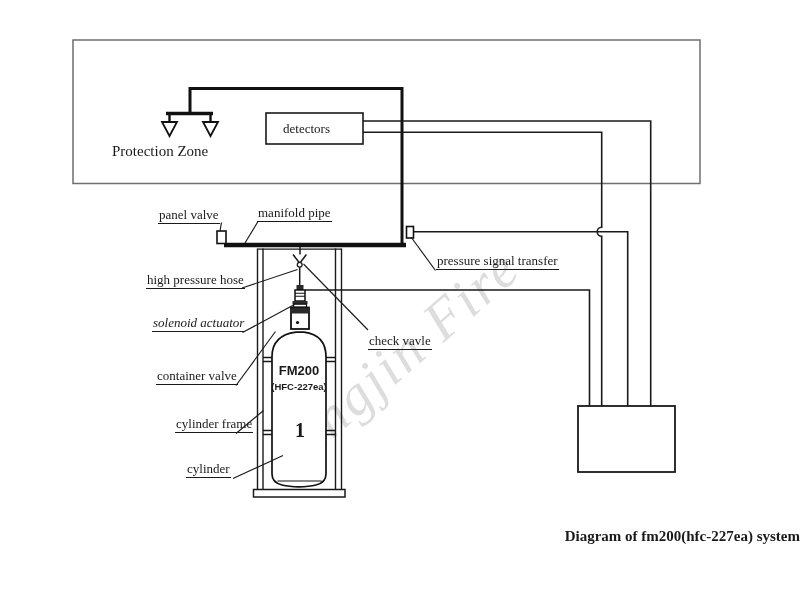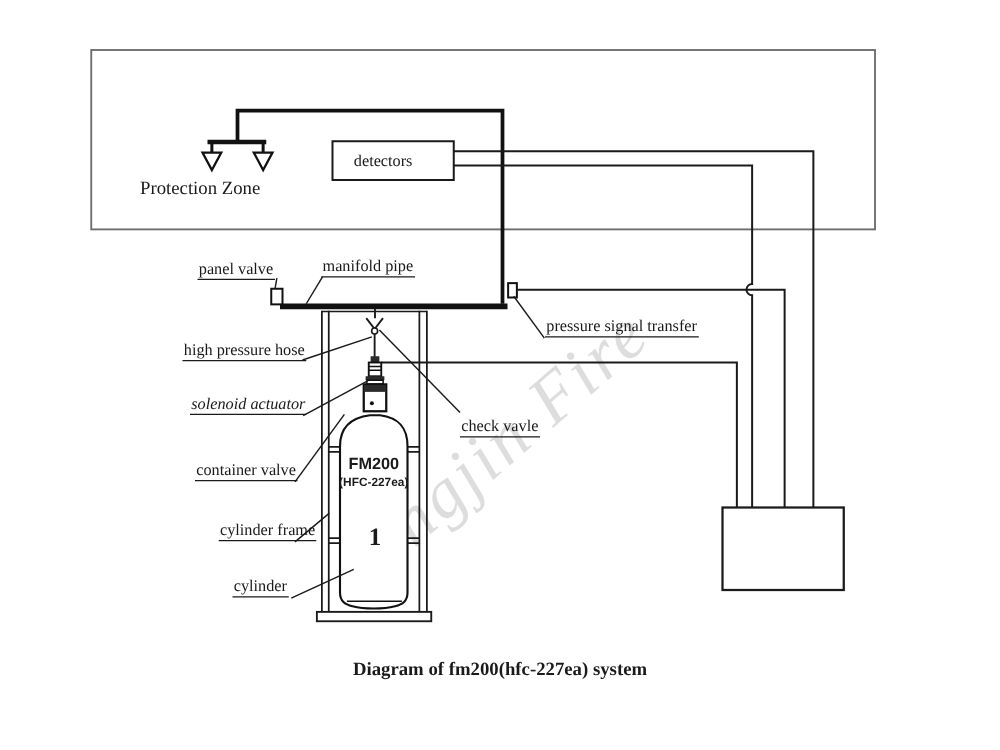--- a/index.html
+++ b/index.html
@@ -27,21 +27,21 @@
   #lbl-check-valve{left:368px;top:314px;margin-top:20px;}
   #lbl-pressure-signal-transfer{left:436px;top:254px;}
   #lbl-container-valve{left:156px;top:369px;}
   #lbl-cylinder-frame{left:158px;top:417px;margin-left:17px;}
   #lbl-cylinder{left:186px;top:462px;}
   #cyl-brand{left:270px;top:363px;width:58px;font-weight:bold;font-size:13px;
     font-family:"Liberation Sans",sans-serif;justify-content:center;}
   #cyl-agent{left:268px;top:381px;width:62px;font-weight:bold;font-size:9.5px;
     font-family:"Liberation Sans",sans-serif;justify-content:center;}
   #cyl-number{left:288px;top:418px;width:24px;height:24px;font-weight:bold;font-size:20px;}
-  #caption{position:absolute;left:0;top:528px;width:800px;text-align:center;
+  #caption{position:absolute;left:0;top:528px;width:800px;text-align:right;
     font-weight:bold;font-size:15px;}
   #watermark{
     position:absolute;left:172px;top:326px;width:450px;text-align:center;
     font-size:56px;font-style:italic;letter-spacing:3px;color:#c9c9c9;opacity:.62;
     transform:rotate(-41deg);transform-origin:center;pointer-events:none;
   }
 </style>
 </head>
 <body>
 

